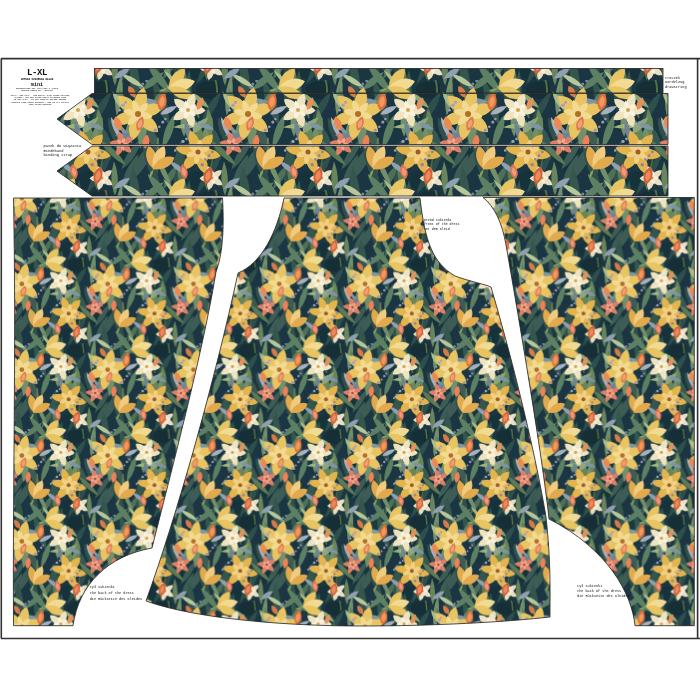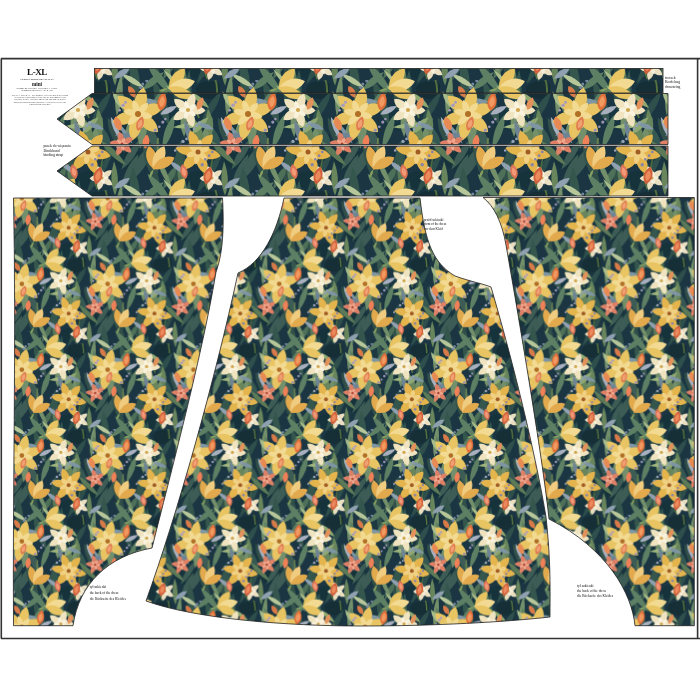--- a/index.html
+++ b/index.html
@@ -1,16 +1,16 @@
 <!DOCTYPE html>
 <html><head>
 <meta charset="utf-8">
 <style>
   html,body{margin:0;padding:0;background:#ffffff;}
-  #page{width:700px;height:700px;position:relative;font-family:Liberation Serif, serif;}
+  #page{width:700px;height:700px;position:relative;font-family:Liberation Mono, monospace;}
 </style>
 </head>
 <body>
 <div id="page">
 <svg width="700" height="700" viewBox="0 0 700 700">
   <defs>
     <filter id="soft" x="-5%" y="-5%" width="110%" height="110%">
       <feGaussianBlur stdDeviation="0.45"></feGaussianBlur>
     </filter>
 

